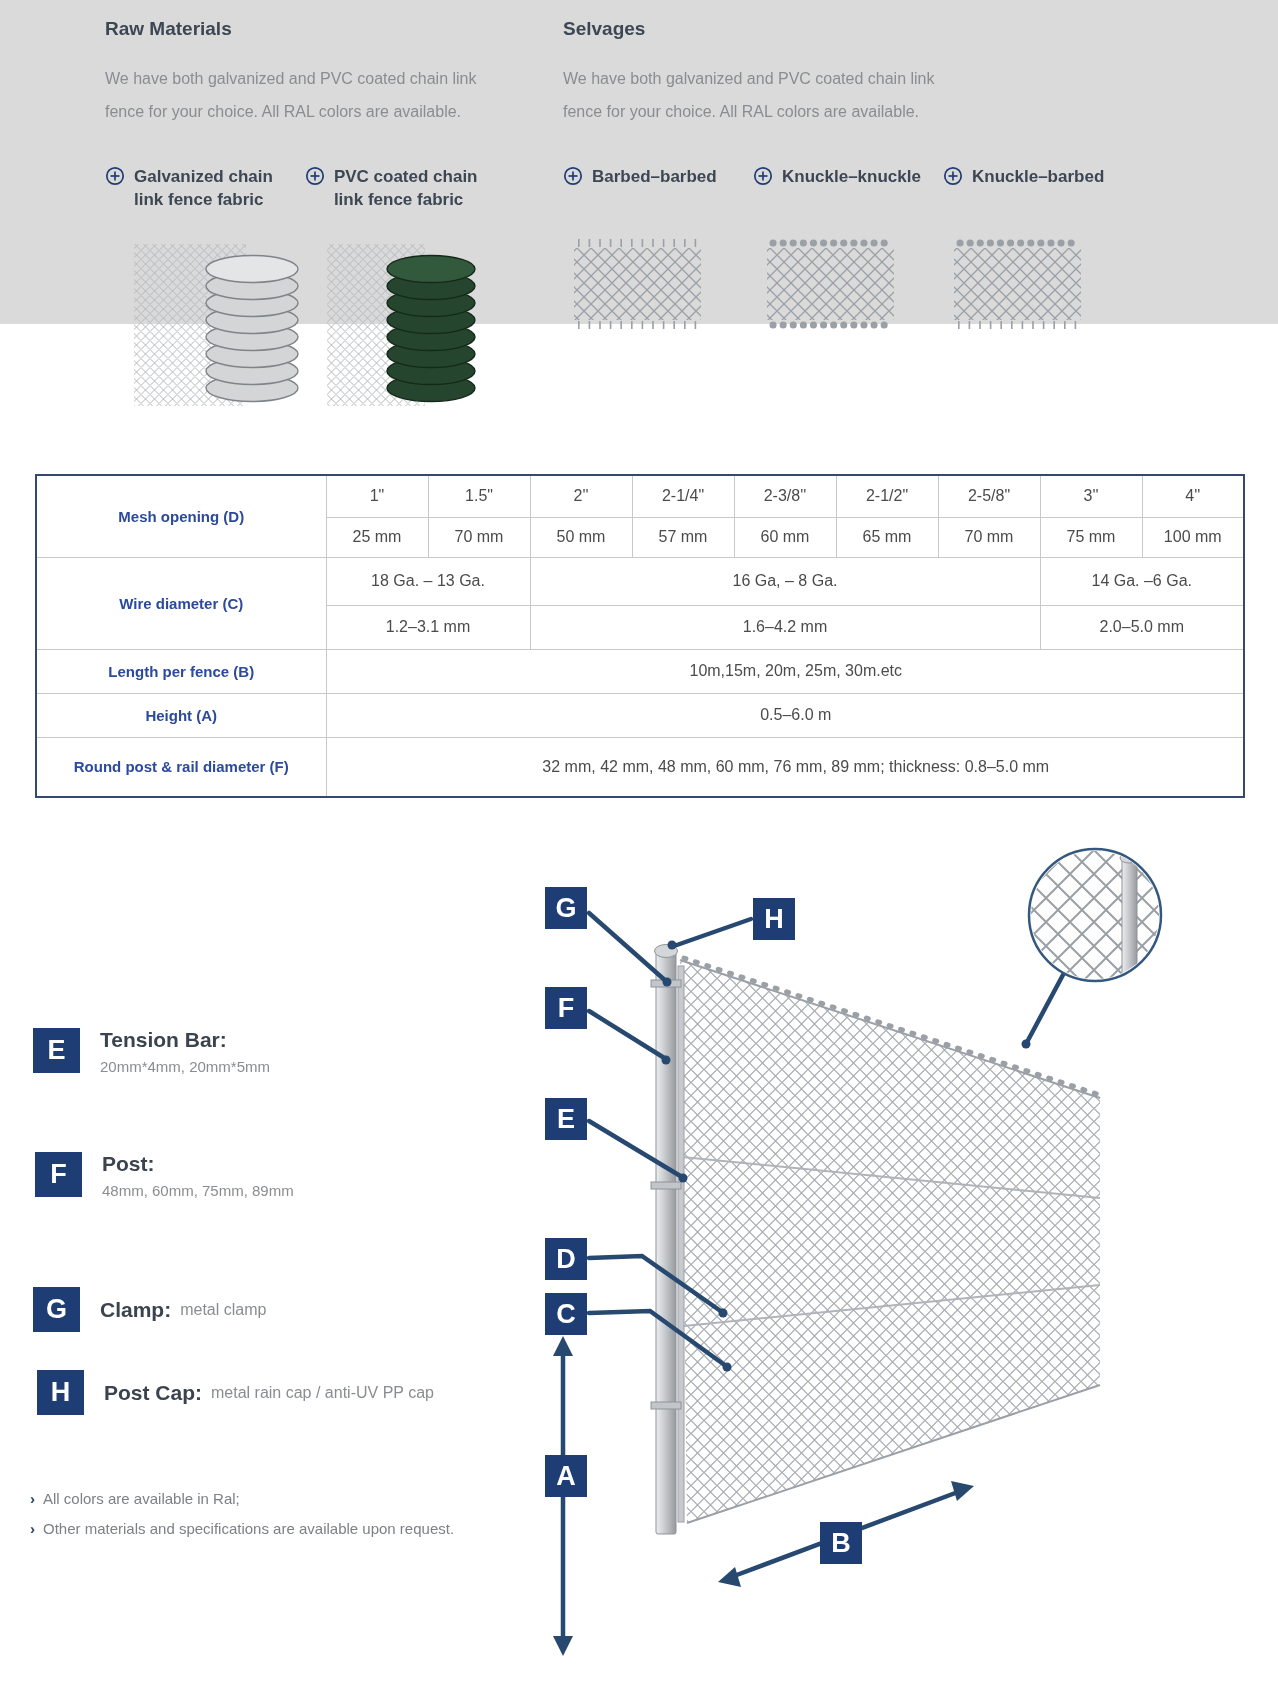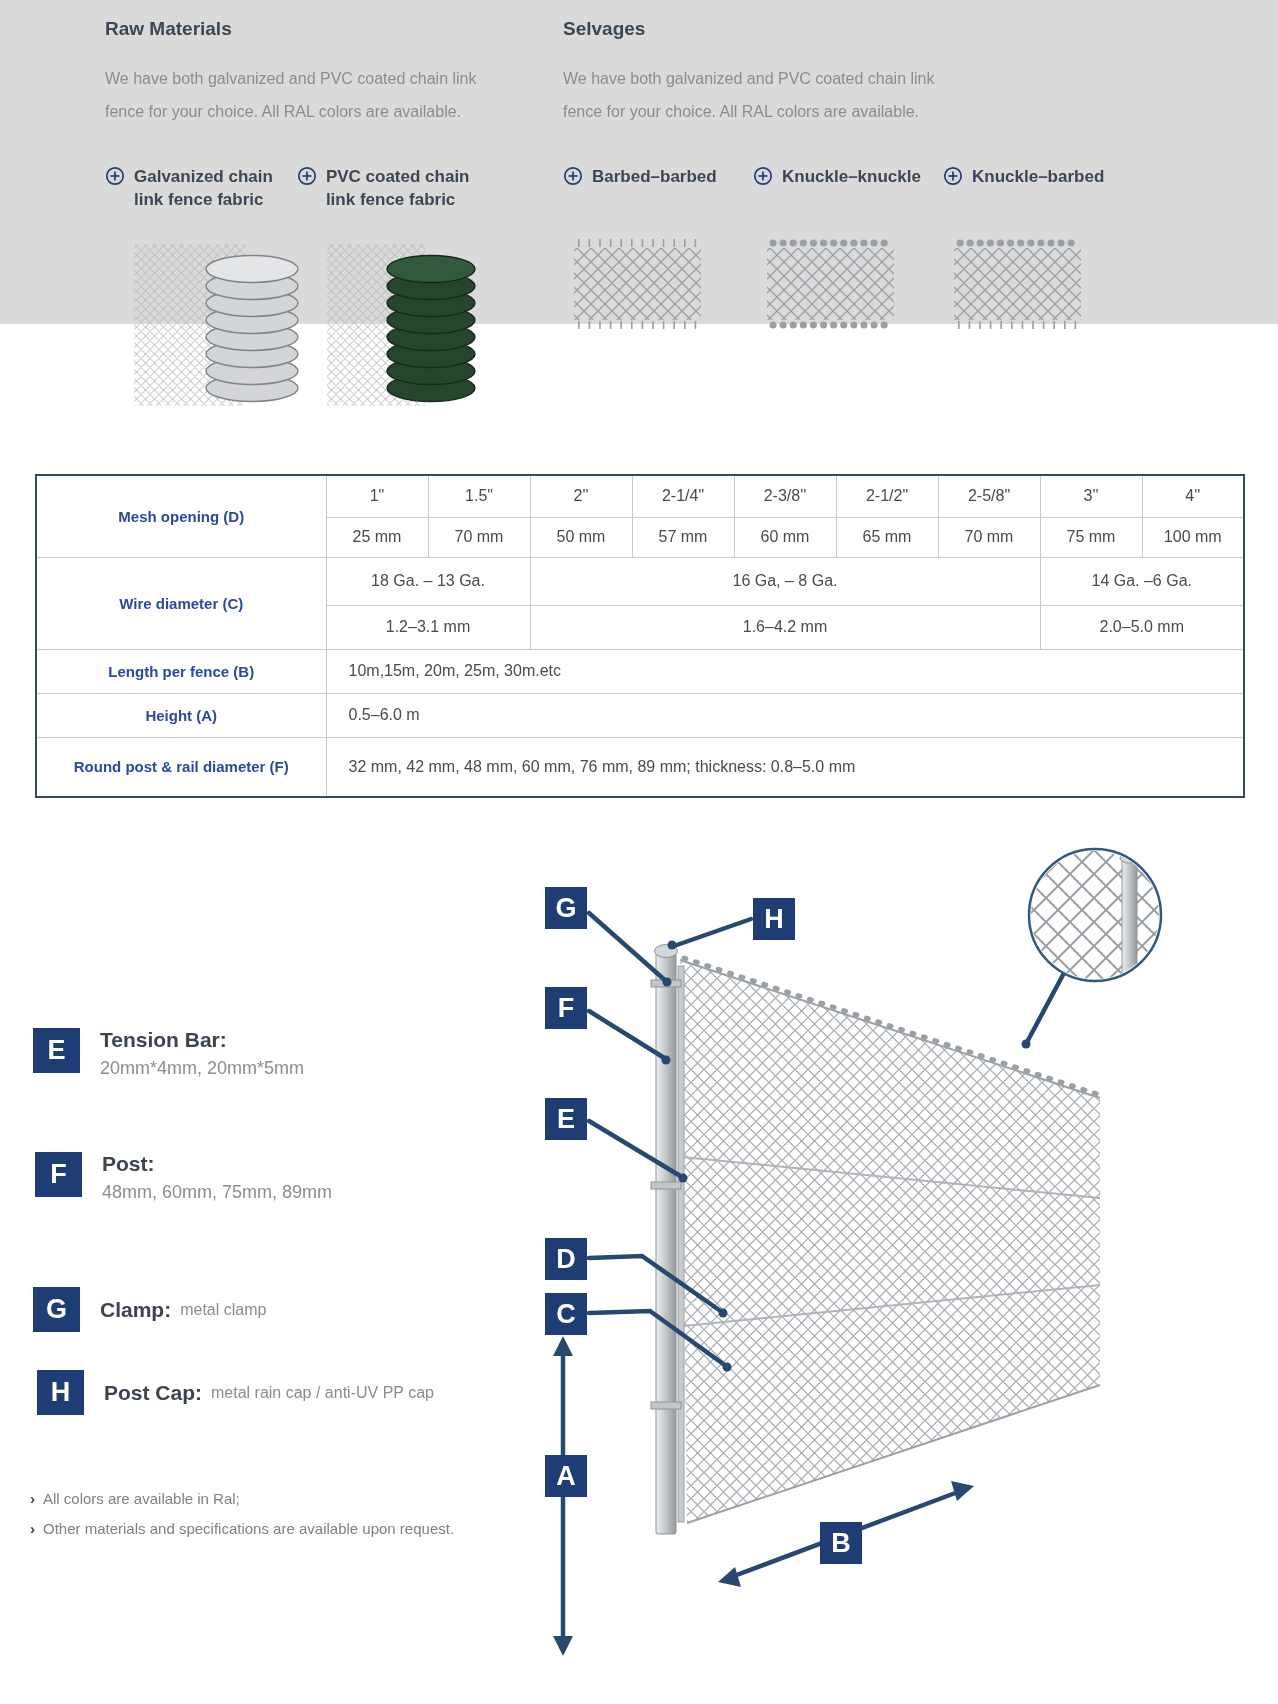--- a/index.html
+++ b/index.html
@@ -30,21 +30,21 @@
     position: absolute;
     top: 62px;
     margin: 0;
     font-size: 16px;
     color: #8a8d90;
     line-height: 33px;
   }
   .raw-title, .raw-desc { left: 105px; }
   .sel-title, .sel-desc { left: 563px; }
   .item-row { position: absolute; top: 165px; display: flex; }
-  .raw-items { left: 105px; gap: 24px; }
+  .raw-items { left: 105px; gap: 32px; }
   .sel-items { left: 563px; gap: 0; }
   .sel-items .mesh-item { width: 190px; }
   .b-item { display: flex; align-items: flex-start; }
   .plus-icon { flex: 0 0 auto; margin-top: 1px; margin-right: 9px; line-height: 0; }
   .b-label {
     font-size: 17px;
     font-weight: bold;
     color: #3d4754;
     line-height: 23px;
   }
@@ -71,42 +71,42 @@
     border: 1px solid #c9c9c9;
     text-align: center;
     vertical-align: middle;
     padding: 0;
   }
   .spec-table th {
     font-size: 15px;
     font-weight: bold;
     color: #2b4a9d;
   }
-  .spec-table td.tl { text-align: left; padding-left: 22px; margin-left: 12px; }
+  .spec-table td.tl { text-align: center; padding-left: 22px; margin-left: 12px; }
   tr.r1 { height: 42px; }
   tr.r2 { height: 40px; }
   tr.r3 { height: 48px; }
   tr.r4 { height: 44px; }
   tr.r5 { height: 44px; }
   tr.r6 { height: 44px; }
   tr.r7 { height: 60px; }
   
   .legend-entry { position: absolute; display: flex; align-items: flex-start; }
   .lbox {
     flex: 0 0 auto;
     width: 47px; height: 45px;
     background: #1e3d74;
     color: #ffffff;
     font-size: 27px;
     font-weight: bold;
     display: flex; align-items: center; justify-content: center;
   }
   .ltext { margin-left: 20px; }
   .ltitle { font-size: 21px; font-weight: bold; color: #3a434e; line-height: 23px; }
-  .ldetail { margin-top: 7px; font-size: 18px; color: #8a8d90; }
+  .ldetail { margin-top: 7px; font-size: 15px; color: #8a8d90; }
   .legend-entry.inline { align-items: center; }
   .inline .ltext { display: flex; align-items: center; }
   .inline .ldetail { margin-top: 0; margin-left: 9px; font-size: 16px; }
   .le-e { left: 33px; top: 1028px; }
   .le-f { left: 35px; top: 1152px; }
   .le-g { left: 33px; top: 1287px; }
   .le-h { left: 37px; top: 1370px; }
   
   .notes { position: absolute; left: 30px; top: 1484px; font-size: 15px; color: #7d8084; line-height: 30px; }
   .note-line { display: block; }

